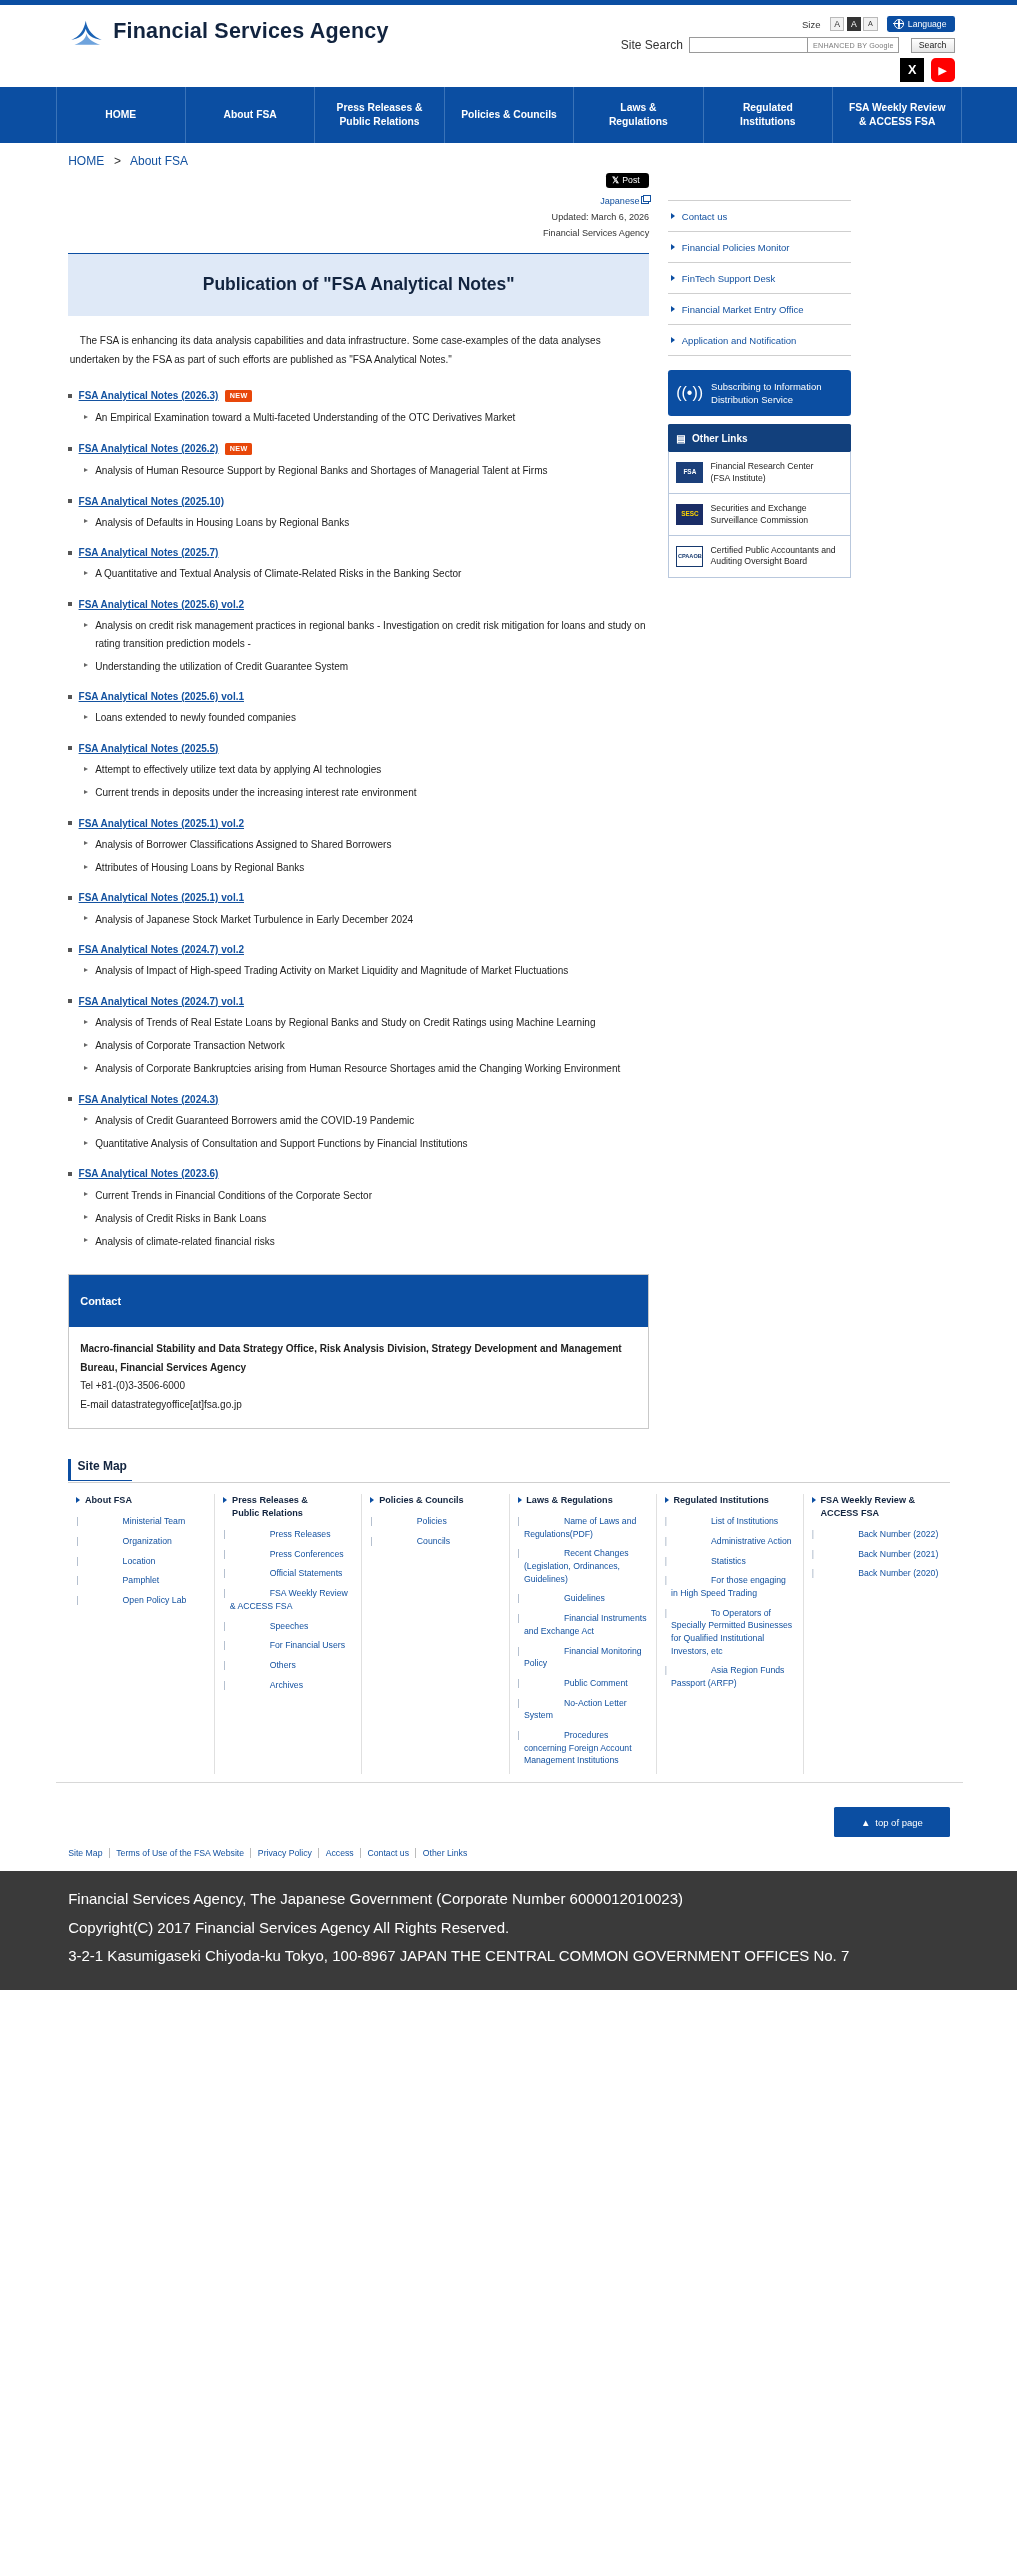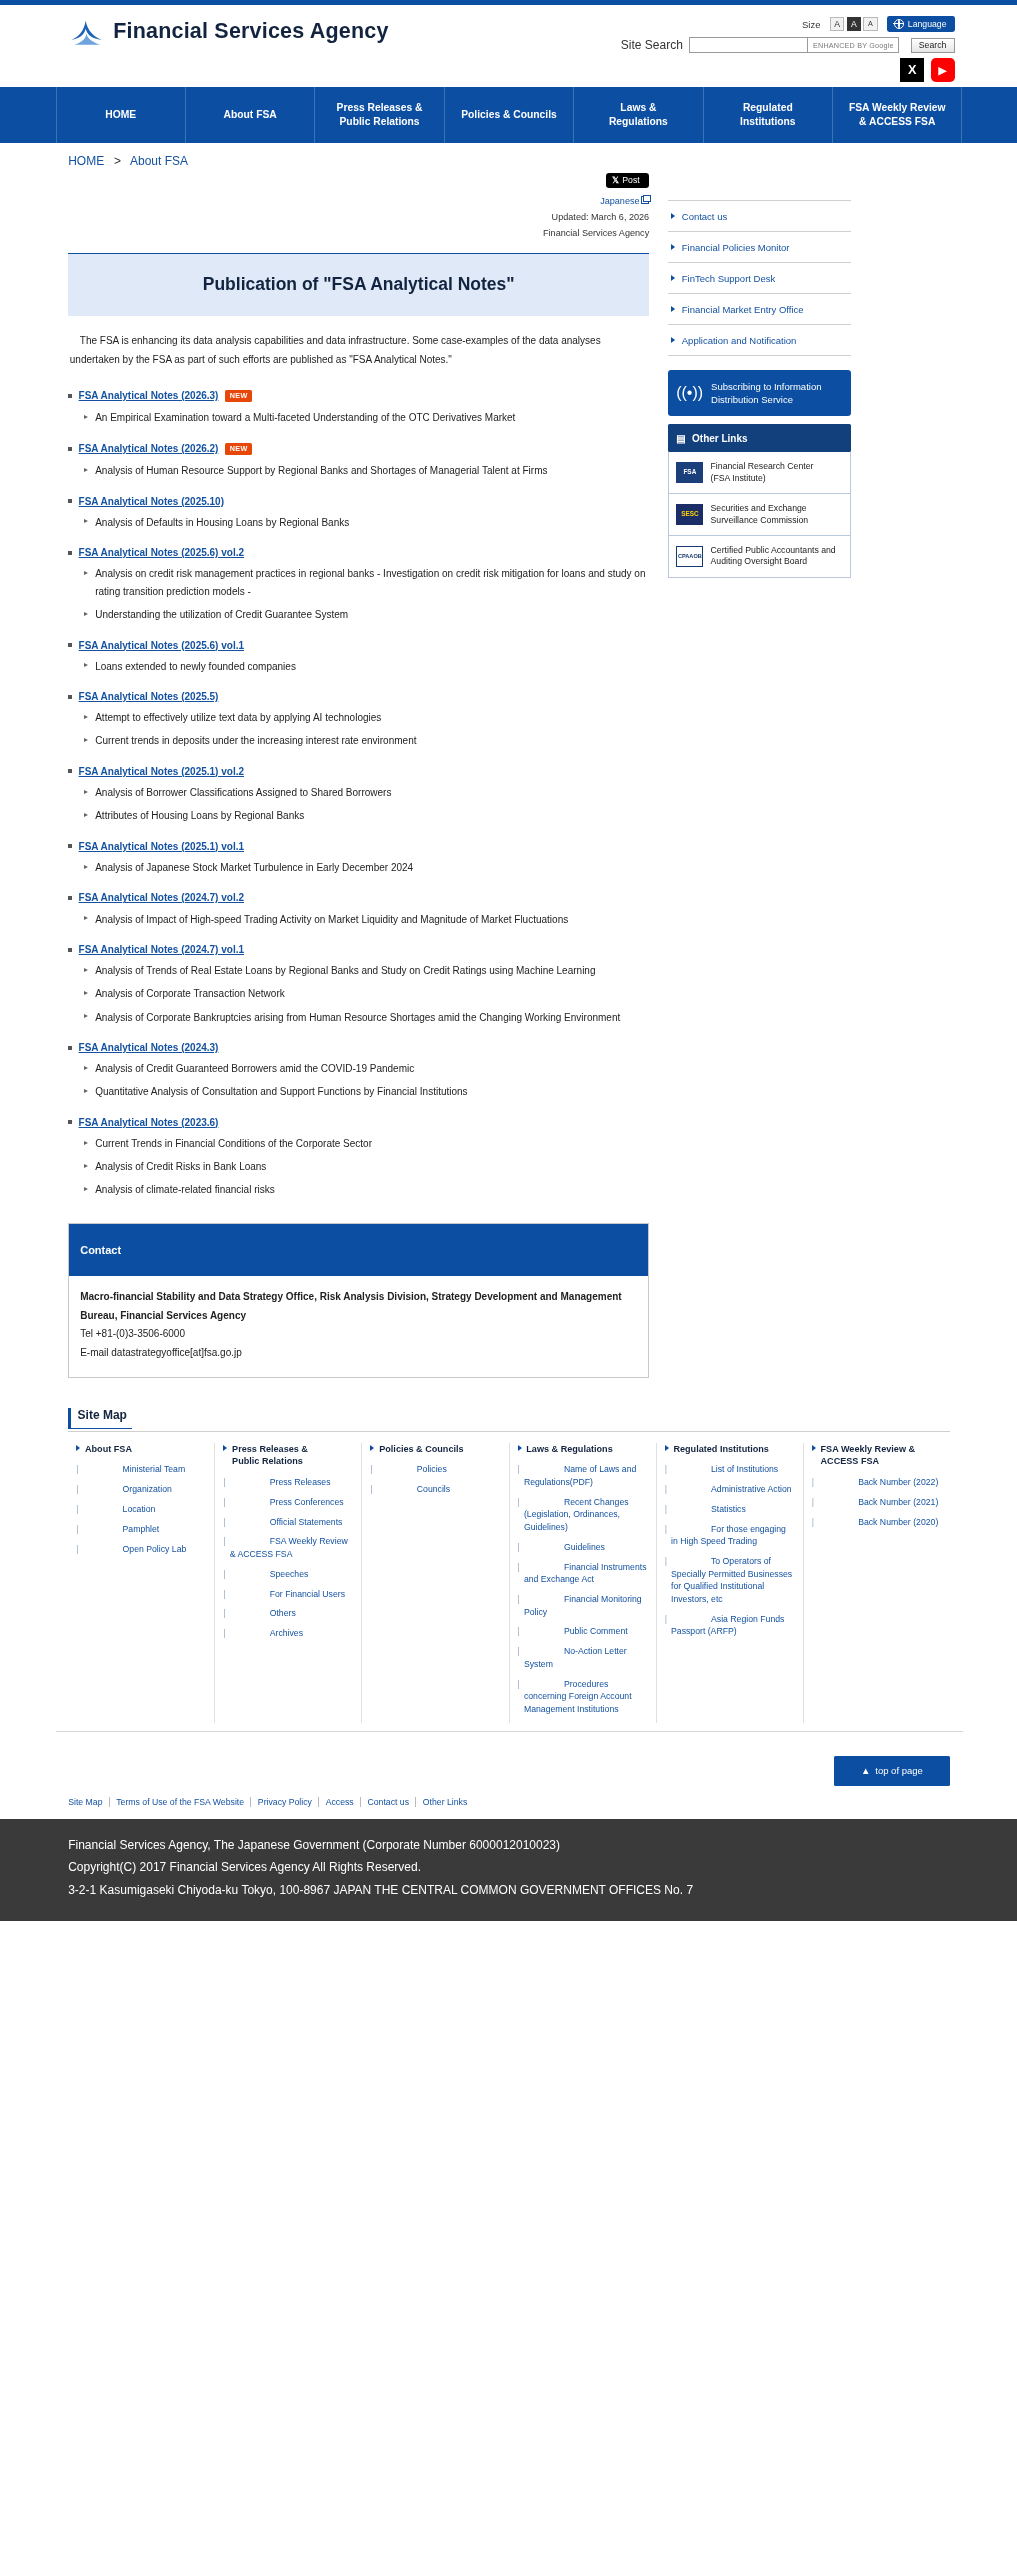--- a/index.html
+++ b/index.html
@@ -96,21 +96,21 @@
   .sm-list li:before { content:"|"; position:absolute; left:0; top:0; color:#9aa9bd; }
   .sm-list a { color:#1452a0;padding-left:40px; }
   .totop-row { width:907px; margin:0 auto; padding:24px 12.7px 0; border-top:0.8px solid #d8d8d8; display:flex; justify-content:flex-end; }
   .totop { background:#0b4ea2; color:#fff; font-size:9.5px; padding:9.5px 27px; border-radius:1.6px; display:flex; align-items:center; gap:4.8px; }
   .footer-links { width:907px; margin:11px auto 0; padding:0 12.7px 12.7px; display:flex; gap:0; font-size:8.7px; }
   .footer-links span { padding:0 6.4px; border-right:0.8px solid #bbb; }
   .footer-links span:first-child { padding-left:0; }
   .footer-links span:last-child { border-right:none; }
   .footer-links a { color:#1452a0; }
   .footer { background:#3a3a3a; color:#fff; }
-  .footer-inner { width:907px; margin:0 auto; padding:14.3px 12.7px 19px; font-size:12px; line-height:1.9; }
+  .footer-inner { width:907px; margin:0 auto; padding:14.3px 12.7px 19px; font-size:15px; line-height:1.9; }
   a { text-decoration:none; }
 </style>
 </head>
 <body>
 
 <div class="topbar"></div>
 
 <div class="header-wrap">
   <div class="logo-area">
     <div class="logo-mark">
@@ -220,20 +220,29 @@
       <li>
         <div class="item-head">
           <span class="bullet-sq"></span>
           <a class="item-link">FSA Analytical Notes (2025.10)</a>
         </div>
         <ul class="sub-list">
           <li>Analysis of Defaults in Housing Loans by Regional Banks</li>
         </ul>
       </li>
 
+      <li>
+        <div class="item-head">
+          <span class="bullet-sq"></span>
+          <a class="item-link">FSA Analytical Notes (2025.7)</a>
+        </div>
+        <ul class="sub-list">
+          <li>A Quantitative and Textual Analysis of Climate-Related Risks in the Banking Sector</li>
+        </ul>
+      </li>
 
 
       <li>
         <div class="item-head">
           <span class="bullet-sq"></span>
           <a class="item-link">FSA Analytical Notes (2025.6) vol.2</a>
         </div>
         <ul class="sub-list">
           <li>Analysis on credit risk management practices in regional banks - Investigation on credit risk mitigation for loans and study on rating transition prediction models -</li>
           <li>Understanding the utilization of Credit Guarantee System</li>

